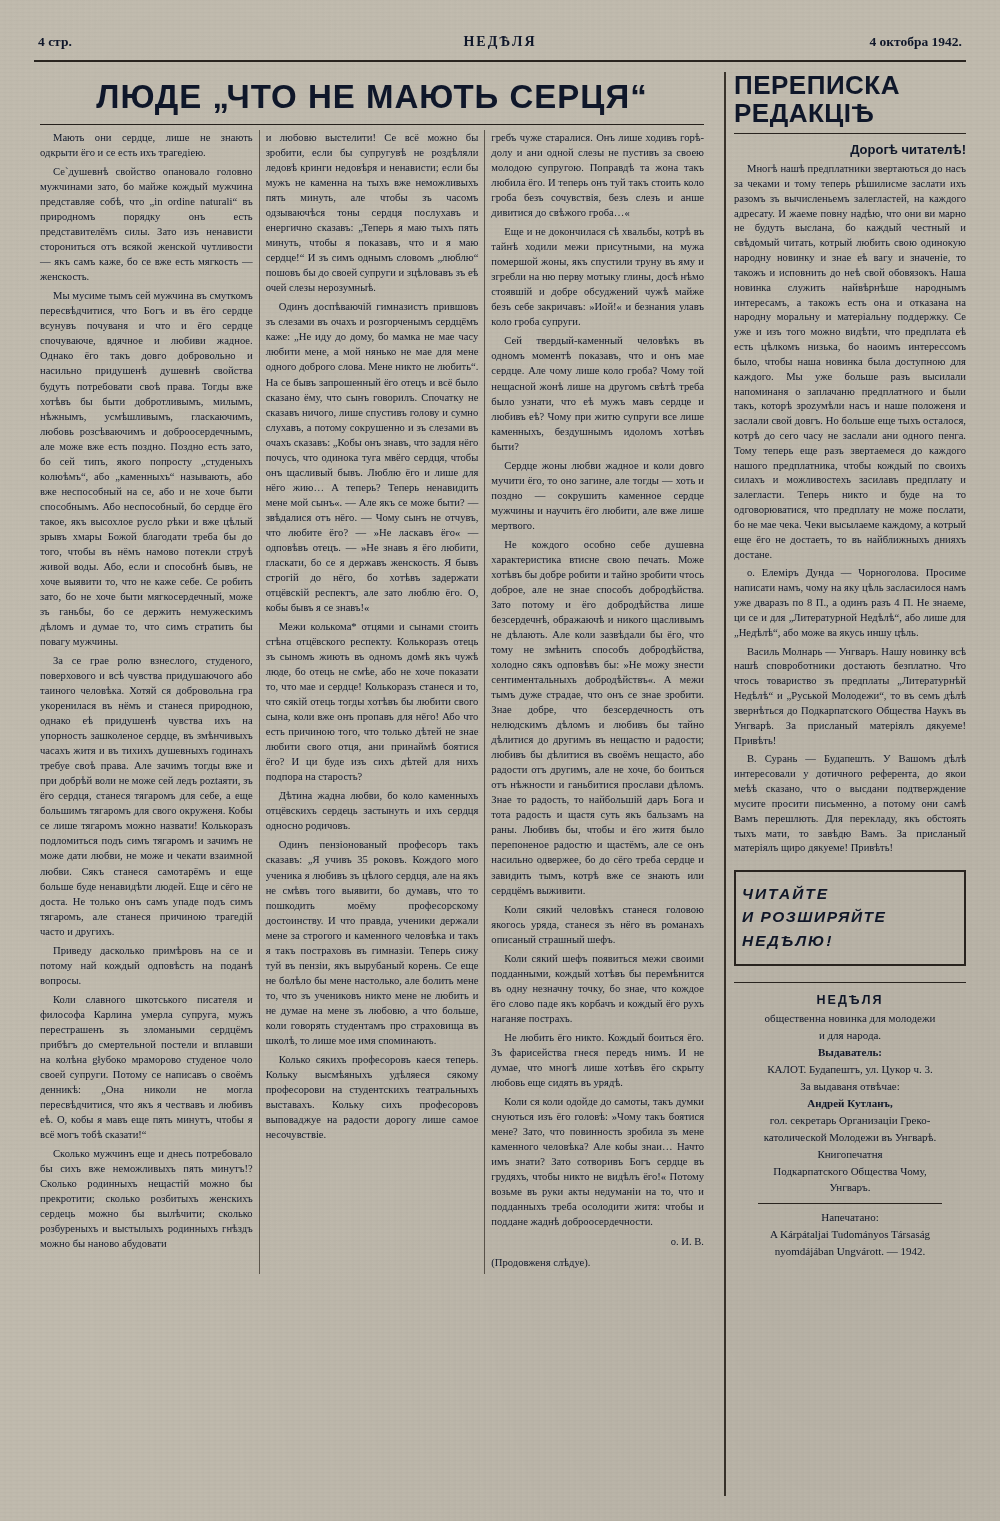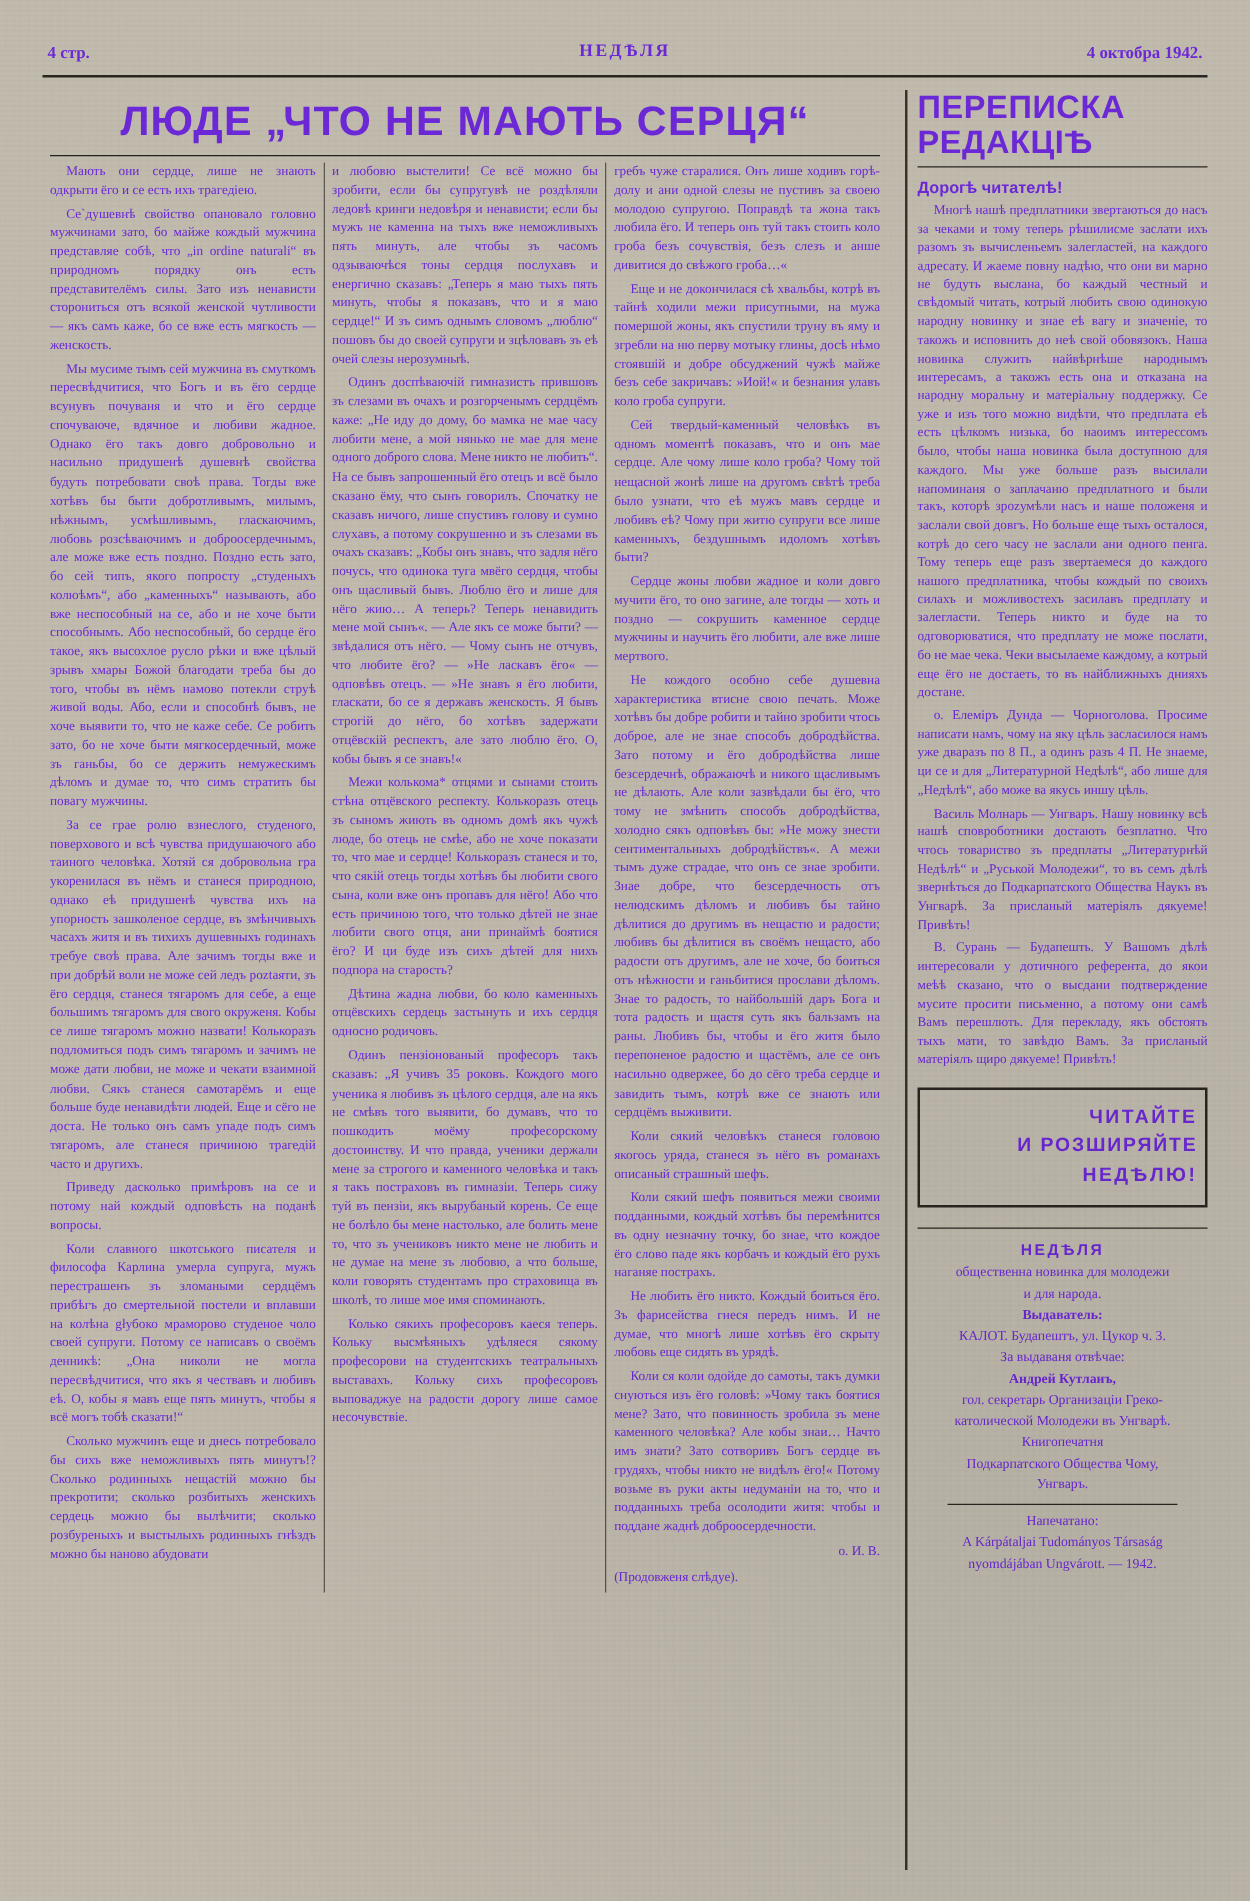--- a/index.html
+++ b/index.html
@@ -7,21 +7,21 @@
     padding: 0;
     background: #b8b3a6;
   }
   .page {
     position: relative;
     width: 1000px;
     height: 1521px;
     background: #c2bcaf;
     overflow: hidden;
     font-family: "Liberation Serif", serif;
-    color: #6d28d9;
+    color: #0f172a;
   }
   
   .grain {
     position: absolute;
     inset: 0;
     pointer-events: none;
     background:
       repeating-linear-gradient(0deg, rgba(0,0,0,0.035) 0px, rgba(0,0,0,0) 2px, rgba(0,0,0,0.02) 4px),
       repeating-linear-gradient(90deg, rgba(255,255,255,0.05) 0px, rgba(0,0,0,0) 3px, rgba(0,0,0,0.015) 6px),
       radial-gradient(ellipse at 20% 15%, rgba(255,255,255,0.12), rgba(0,0,0,0) 60%),
@@ -141,43 +141,44 @@
     letter-spacing: 0.5px;
   }
   .rail-rule {
     border-top: 1.5px solid #2a2520;
     margin: 6px 0 8px 0;
   }
   .rail-sub {
     font-family: "Liberation Sans", sans-serif;
     font-weight: bold;
     font-size: 13px;
-    text-align: left;
+    text-align: right;
     margin-bottom: 5px;
   }
   .rail p {
     margin: 0 0 4px 0;
     font-size: 10.6px;
     line-height: 1.4;
     text-align: justify;
     text-indent: 13px;
     hyphens: auto;
   }
   .rail p.letter { text-indent: 13px; }
 
   .promo {
     margin-top: 14px;
     border: 2.5px solid #2a2520;
     padding: 10px 6px 12px 6px;
-    text-align: right;
+    text-align: left;
     font-family: "Liberation Sans", sans-serif;
     font-weight: bold;
     font-size: 15.5px;
     line-height: 1.5;
     letter-spacing: 2px;
+    font-style: italic;
   }
   .promo .l2 { letter-spacing: 1.5px; }
 
   .imprint {
     margin-top: 16px;
     border-top: 1.5px solid #2a2520;
     padding-top: 8px;
     text-align: center;
     font-size: 11px;
     line-height: 1.45;

